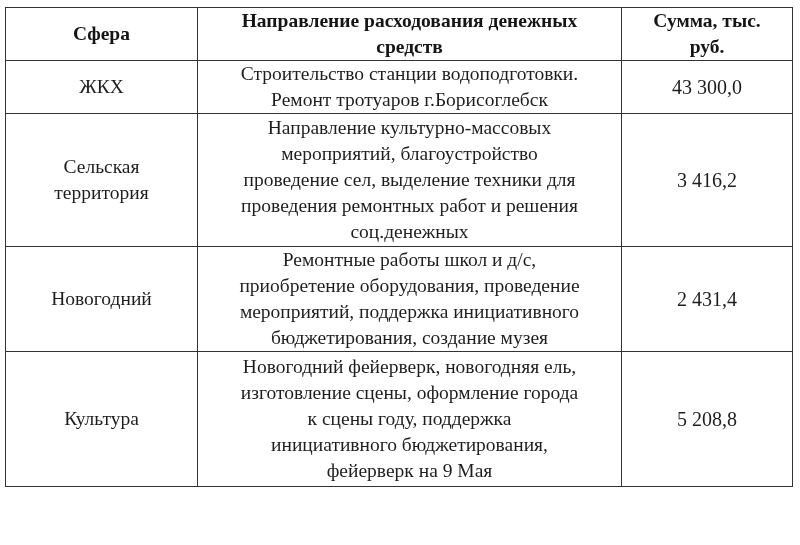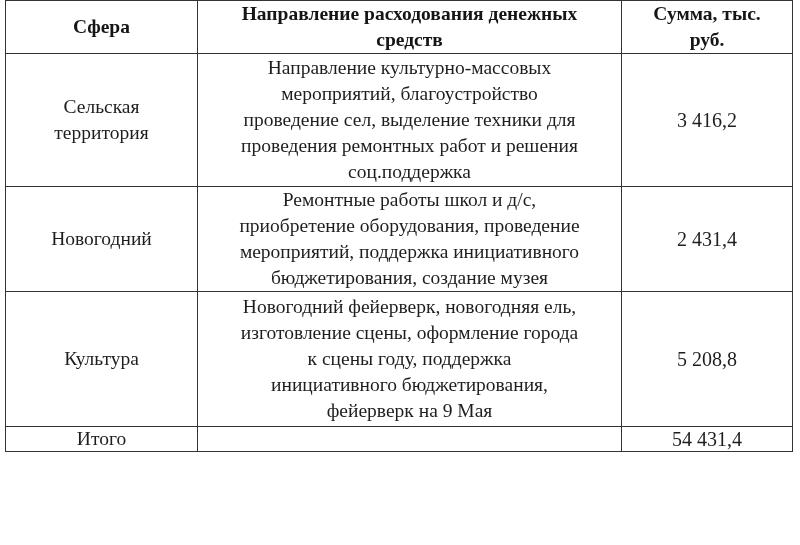--- a/index.html
+++ b/index.html
@@ -11,21 +11,21 @@
       width: 800px;
       height: 545px;
       position: relative;
       overflow: hidden;
       font-family: "Liberation Serif", "DejaVu Serif", serif;
       color: #1e1e1e;
     }
     table.budget {
       position: absolute;
       left: 5px;
-      top: 0;
+      top: 7px;
       border-collapse: collapse;
       table-layout: fixed;
       width: 787px;
       font-size: 19.5px;
       line-height: 26px;
       padding-left: 9px;
     }
     table.budget td, table.budget th {
       border: 1.6px solid #333333;
       padding: 0 4px;
@@ -68,33 +68,41 @@
     <th>
       <span class="line">Направление расходования денежных</span>
       <span class="line">средств</span>
     </th>
     <th>
       <span class="line">Сумма, тыс.</span>
       <span class="line">руб.</span>
     </th>
   </tr>
 
+  <tr class="r-zhkh">
+    <td>ЖКХ</td>
+    <td>
+      <span class="line">Строительство станции водоподготовки.</span>
+      <span class="line">Ремонт тротуаров г.Борисоглебск</span>
+    </td>
+    <td class="num">43 300,0</td>
+  </tr>
 
 
   <tr class="r-selo">
     <td>
       <span class="line">Сельская</span>
       <span class="line">территория</span>
     </td>
     <td>
       <span class="line">Направление культурно-массовых</span>
       <span class="line">мероприятий, благоустройство</span>
       <span class="line">проведение сел, выделение техники для</span>
       <span class="line">проведения ремонтных работ и решения</span>
-      <span class="line">соц.поддержка</span>
+      <span class="line">соц.денежных</span>
     </td>
     <td class="num">3 416,2</td>
   </tr>
 
   <tr class="r-obraz">
     <td>Новогодний</td>
     <td>
       <span class="line">Ремонтные работы школ и д/с,</span>
       <span class="line">приобретение оборудования, проведение</span>
       <span class="line">мероприятий, поддержка инициативного</span>
@@ -108,19 +116,14 @@
     <td>
       <span class="line">Новогодний фейерверк, новогодняя ель,</span>
       <span class="line">изготовление сцены, оформление города</span>
       <span class="line">к сцены году, поддержка</span>
       <span class="line">инициативного бюджетирования,</span>
       <span class="line">фейерверк на 9 Мая</span>
     </td>
     <td class="num">5 208,8</td>
   </tr>
 
-  <tr class="r-total">
-    <td>Итого</td>
-    <td></td>
-    <td class="num">54 431,4</td>
-  </tr>
 </tbody>
   </table>
 
 </body></html>

